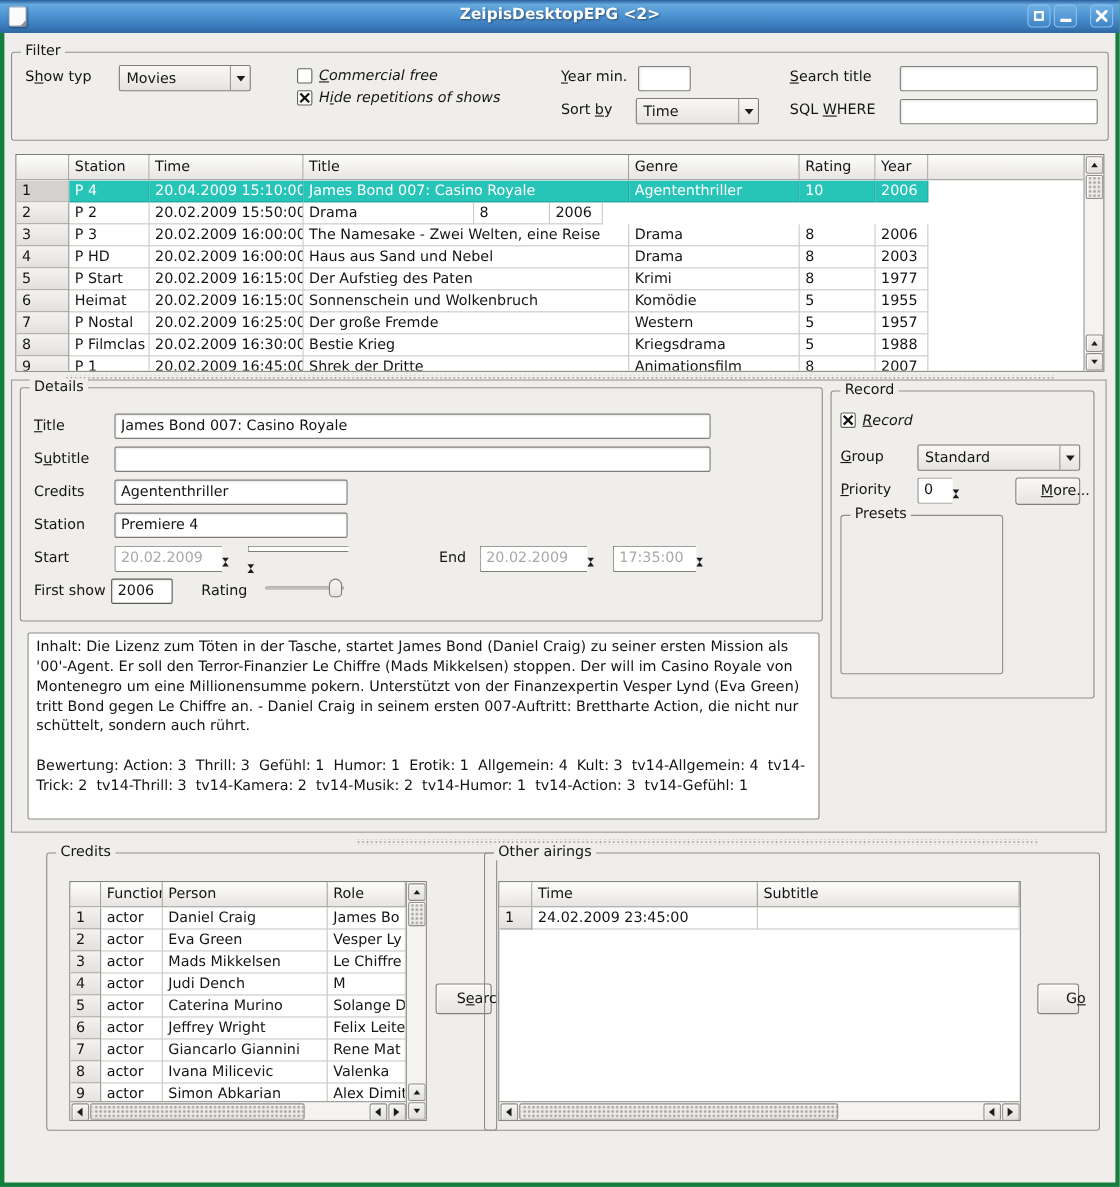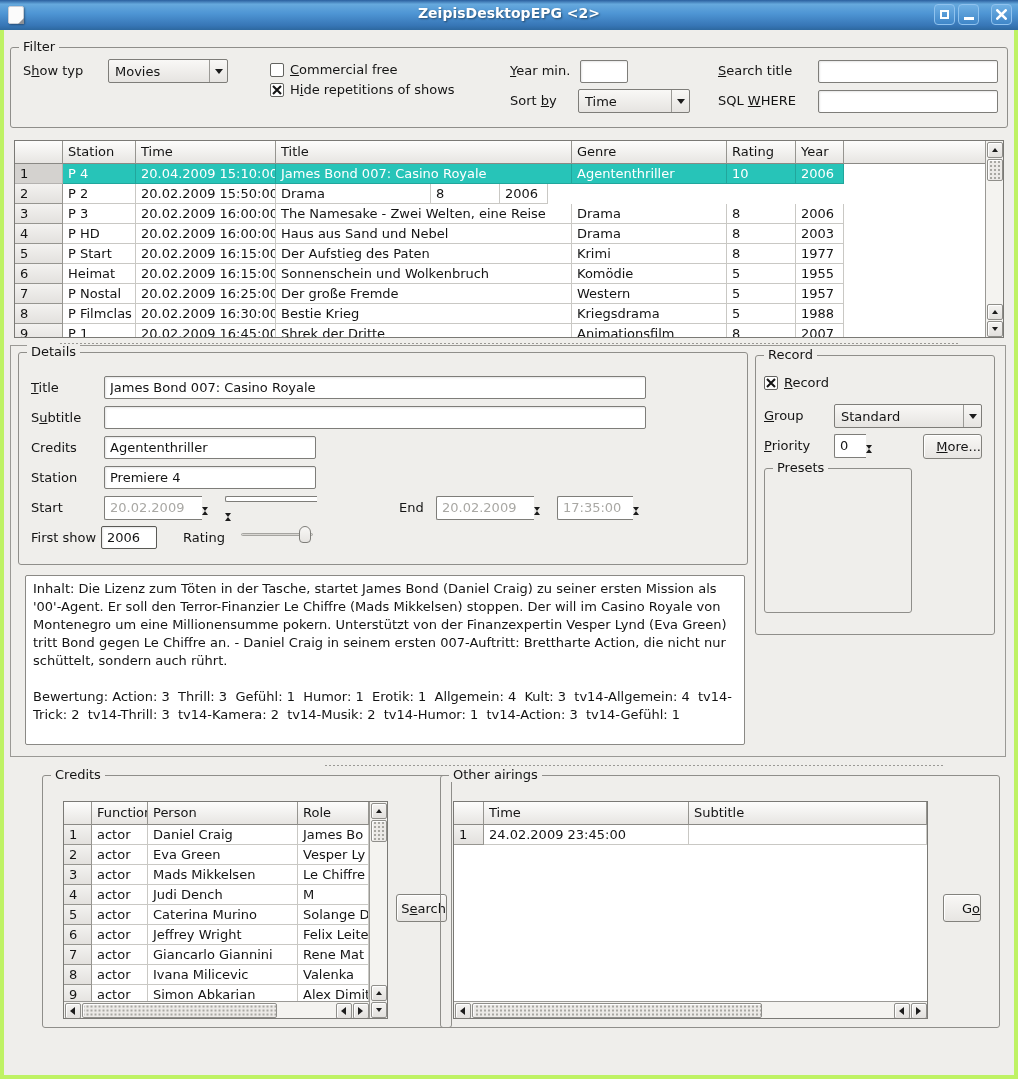--- a/index.html
+++ b/index.html
@@ -1,17 +1,17 @@
 <!DOCTYPE html>
 <html><head>
 <meta charset="utf-8">
 <style>
   * { margin:0; padding:0; box-sizing:border-box; }
   body { font-family:"DejaVu Sans", sans-serif; font-size:13px; color:#141414; }
-  .app { position:relative; width:1018px; height:1079px; background:#bef264; outline:1px solid #0d3766; overflow:hidden; }
+  .app { position:relative; width:1018px; height:1079px; background:#15803d; outline:1px solid #0d3766; overflow:hidden; }
 
   
   .titlebar { position:absolute; left:0; top:0; right:0; height:30px;
     background:linear-gradient(180deg,#2a5f9e 0%,#66a9dd 14%,#4e95d4 45%,#3776b6 85%,#2d689f 100%); }
   .win-icon { position:absolute; left:8px; top:6px; width:16px; height:18px; background:#fbfbfb;
     border:1px solid #c9ced6; border-radius:2px; box-shadow:1px 1px 2px rgba(0,0,0,.35); }
   .win-icon::after { content:""; position:absolute; right:-1px; bottom:-1px; width:0; height:0;
     border-left:6px solid transparent; border-bottom:6px solid #8d9096; }
   .win-title { position:absolute; left:50%; top:5px; transform:translateX(-50%); color:#fff;
     font-weight:bold; font-size:14px; text-shadow:1px 1px 2px rgba(0,0,0,.45); white-space:nowrap; }
@@ -35,30 +35,30 @@
   .tfield:disabled, .tfield.dis { color:#a9a8a4; background:#fdfdfc; }
   .combo { position:absolute; height:24px; border:1px solid #7e7d79; border-radius:2px;
     background:linear-gradient(#f9f8f6,#e6e4e1); display:flex; align-items:center; }
   .combo .cval { flex:1; padding-left:6px; white-space:nowrap; overflow:hidden; }
   .combo .cbtn { width:18px; align-self:stretch; border-left:1px solid #9b9a96; display:flex; align-items:center; justify-content:center; }
   .tri-dn { width:0; height:0; border-left:4px solid transparent; border-right:4px solid transparent; border-top:5px solid #1c1c1c; }
   .tri-up-s { width:0; height:0; border-left:3px solid transparent; border-right:3px solid transparent; border-bottom:4px solid #1c1c1c; }
   .tri-dn-s { width:0; height:0; border-left:3px solid transparent; border-right:3px solid transparent; border-top:4px solid #1c1c1c; }
   .tri-l { width:0; height:0; border-top:4px solid transparent; border-bottom:4px solid transparent; border-right:5px solid #1c1c1c; }
   .tri-r { width:0; height:0; border-top:4px solid transparent; border-bottom:4px solid transparent; border-left:5px solid #1c1c1c; }
-  .cb { display:flex; align-items:center; gap:6px; position:absolute; white-space:nowrap; }
+  .cb { display:flex; gap:6px; position:absolute; white-space:nowrap;font-style:italic; }
   .cbbox { width:14px; height:14px; background:#fff; border:1px solid #636360; border-radius:2px;
     display:flex; align-items:center; justify-content:center; flex:none; }
   .spin { position:absolute; display:flex; height:24px; }
   .spin .sval { flex:1; background:#fff; border:1px solid #7e7d79; border-right:none; border-radius:2px 0 0 2px;
     padding:2px 5px; line-height:18px; white-space:nowrap; overflow:hidden; }
   .spin.dis .sval { color:#a9a8a4; }
   .spin .sarrows { width:16px; display:flex; flex-direction:column; }
   .btn { position:absolute; background:linear-gradient(#f9f8f6,#e7e5e2); border:1px solid #83827d; border-radius:3px;
-    box-shadow:inset 1px 1px 0 #fff; display:flex; align-items:center; justify-content:flex-end;
+    box-shadow:inset 1px 1px 0 #fff; display:flex; align-items:center; justify-content:center;
     font:13px "DejaVu Sans",sans-serif; color:#141414;padding-left:32px; }
   .lbl { position:absolute; white-space:nowrap; }
   u { text-decoration:underline; }
 
   
   .qtable { position:absolute; background:#fff; border:1px solid #7a7975; display:flex; overflow:hidden; }
   .qcols { flex:1; display:flex; flex-direction:column; min-width:0; overflow:hidden; }
   .tbody { flex:1; overflow:hidden; background:#fff; }
   .trow { display:flex; }
   .tc { height:20px; line-height:19px; padding:0 5px; white-space:nowrap; overflow:hidden; flex:none;

